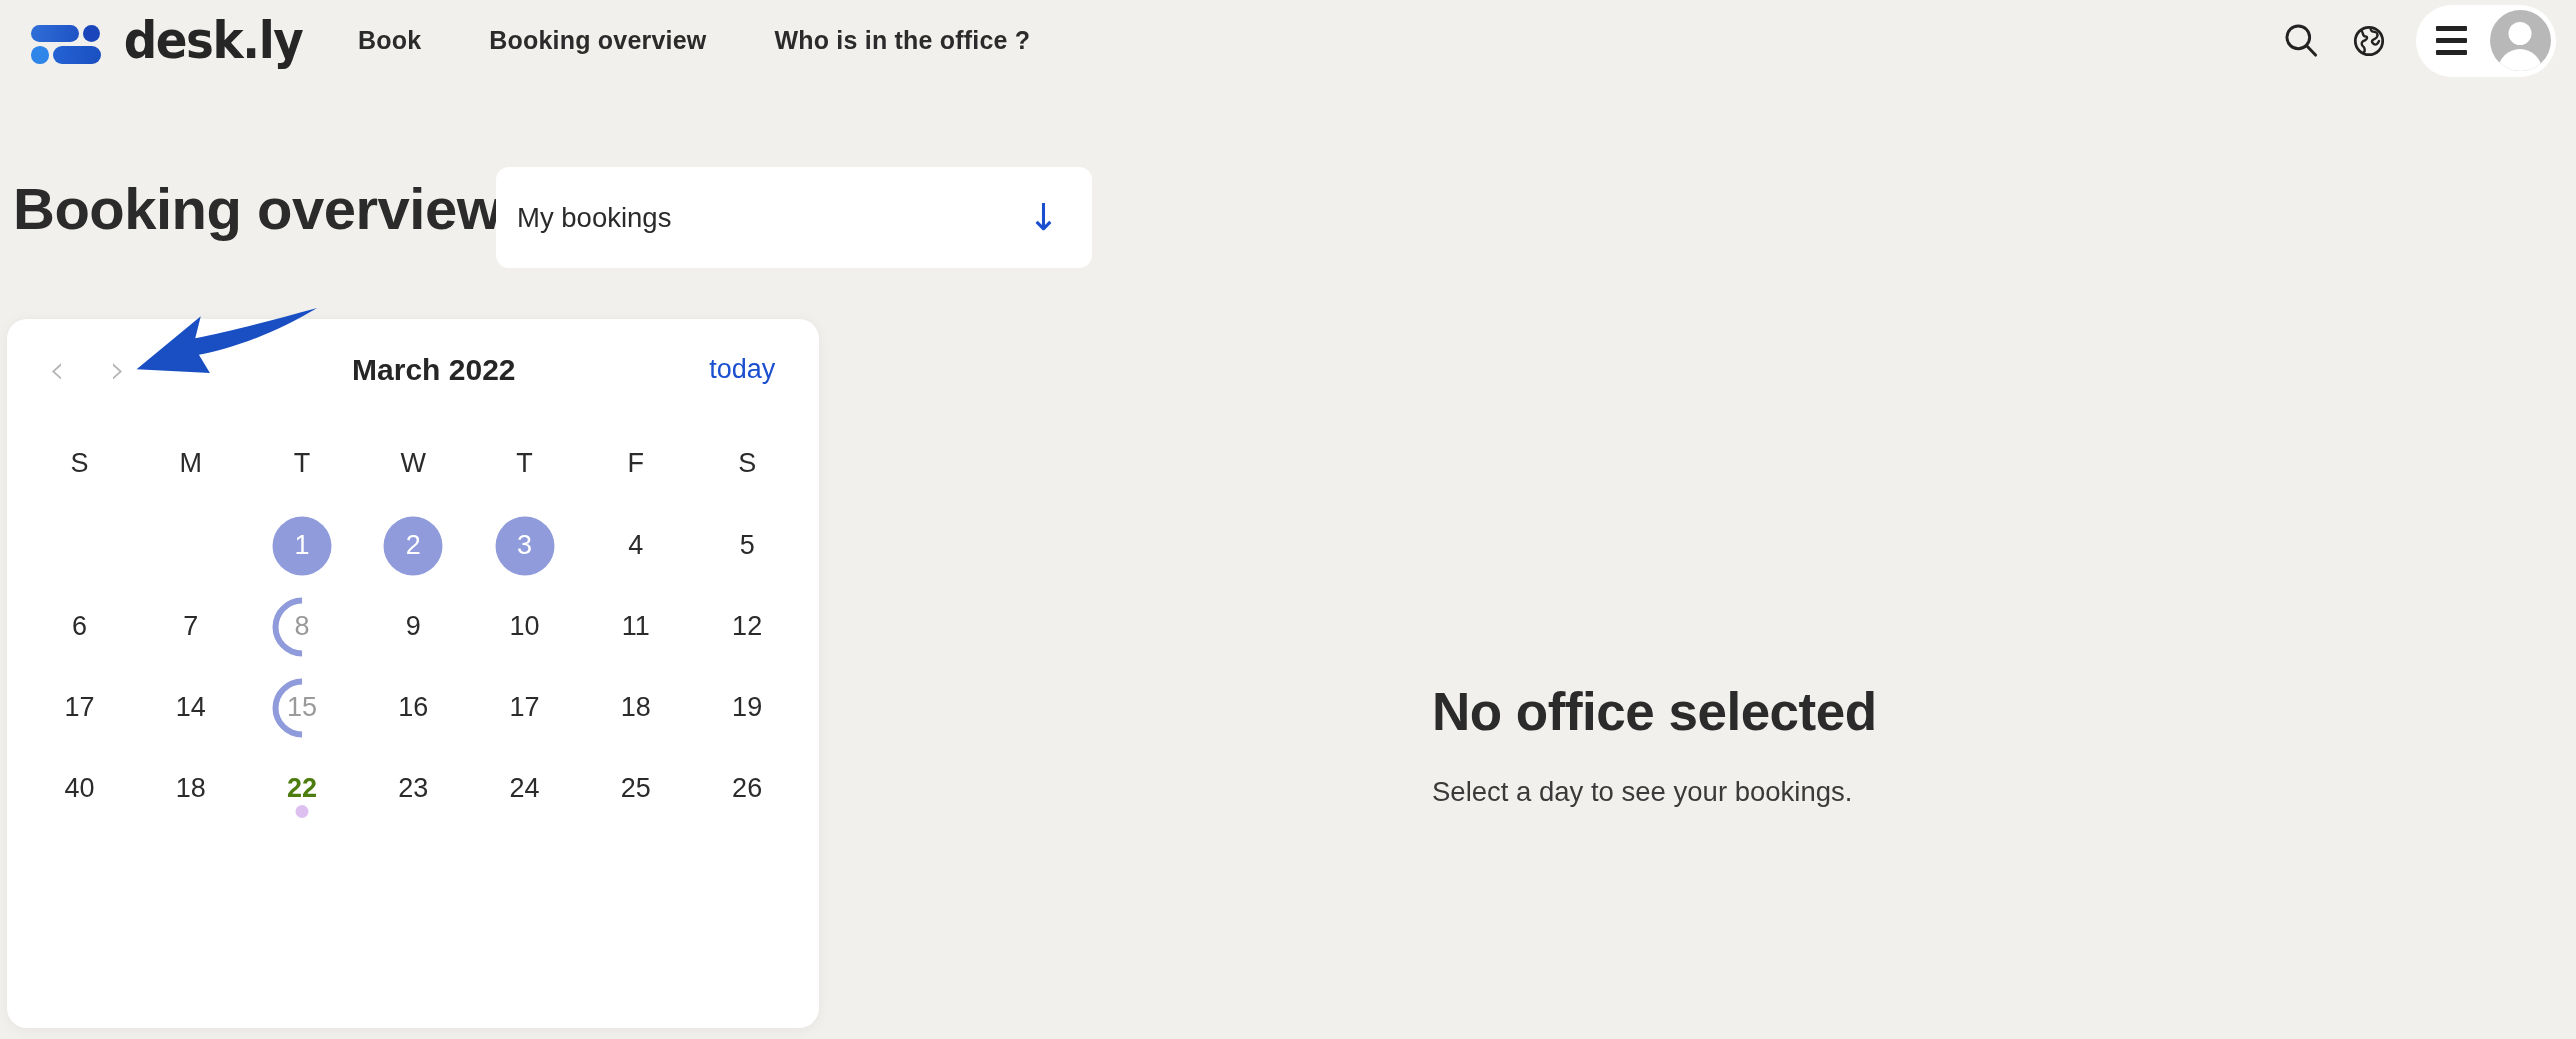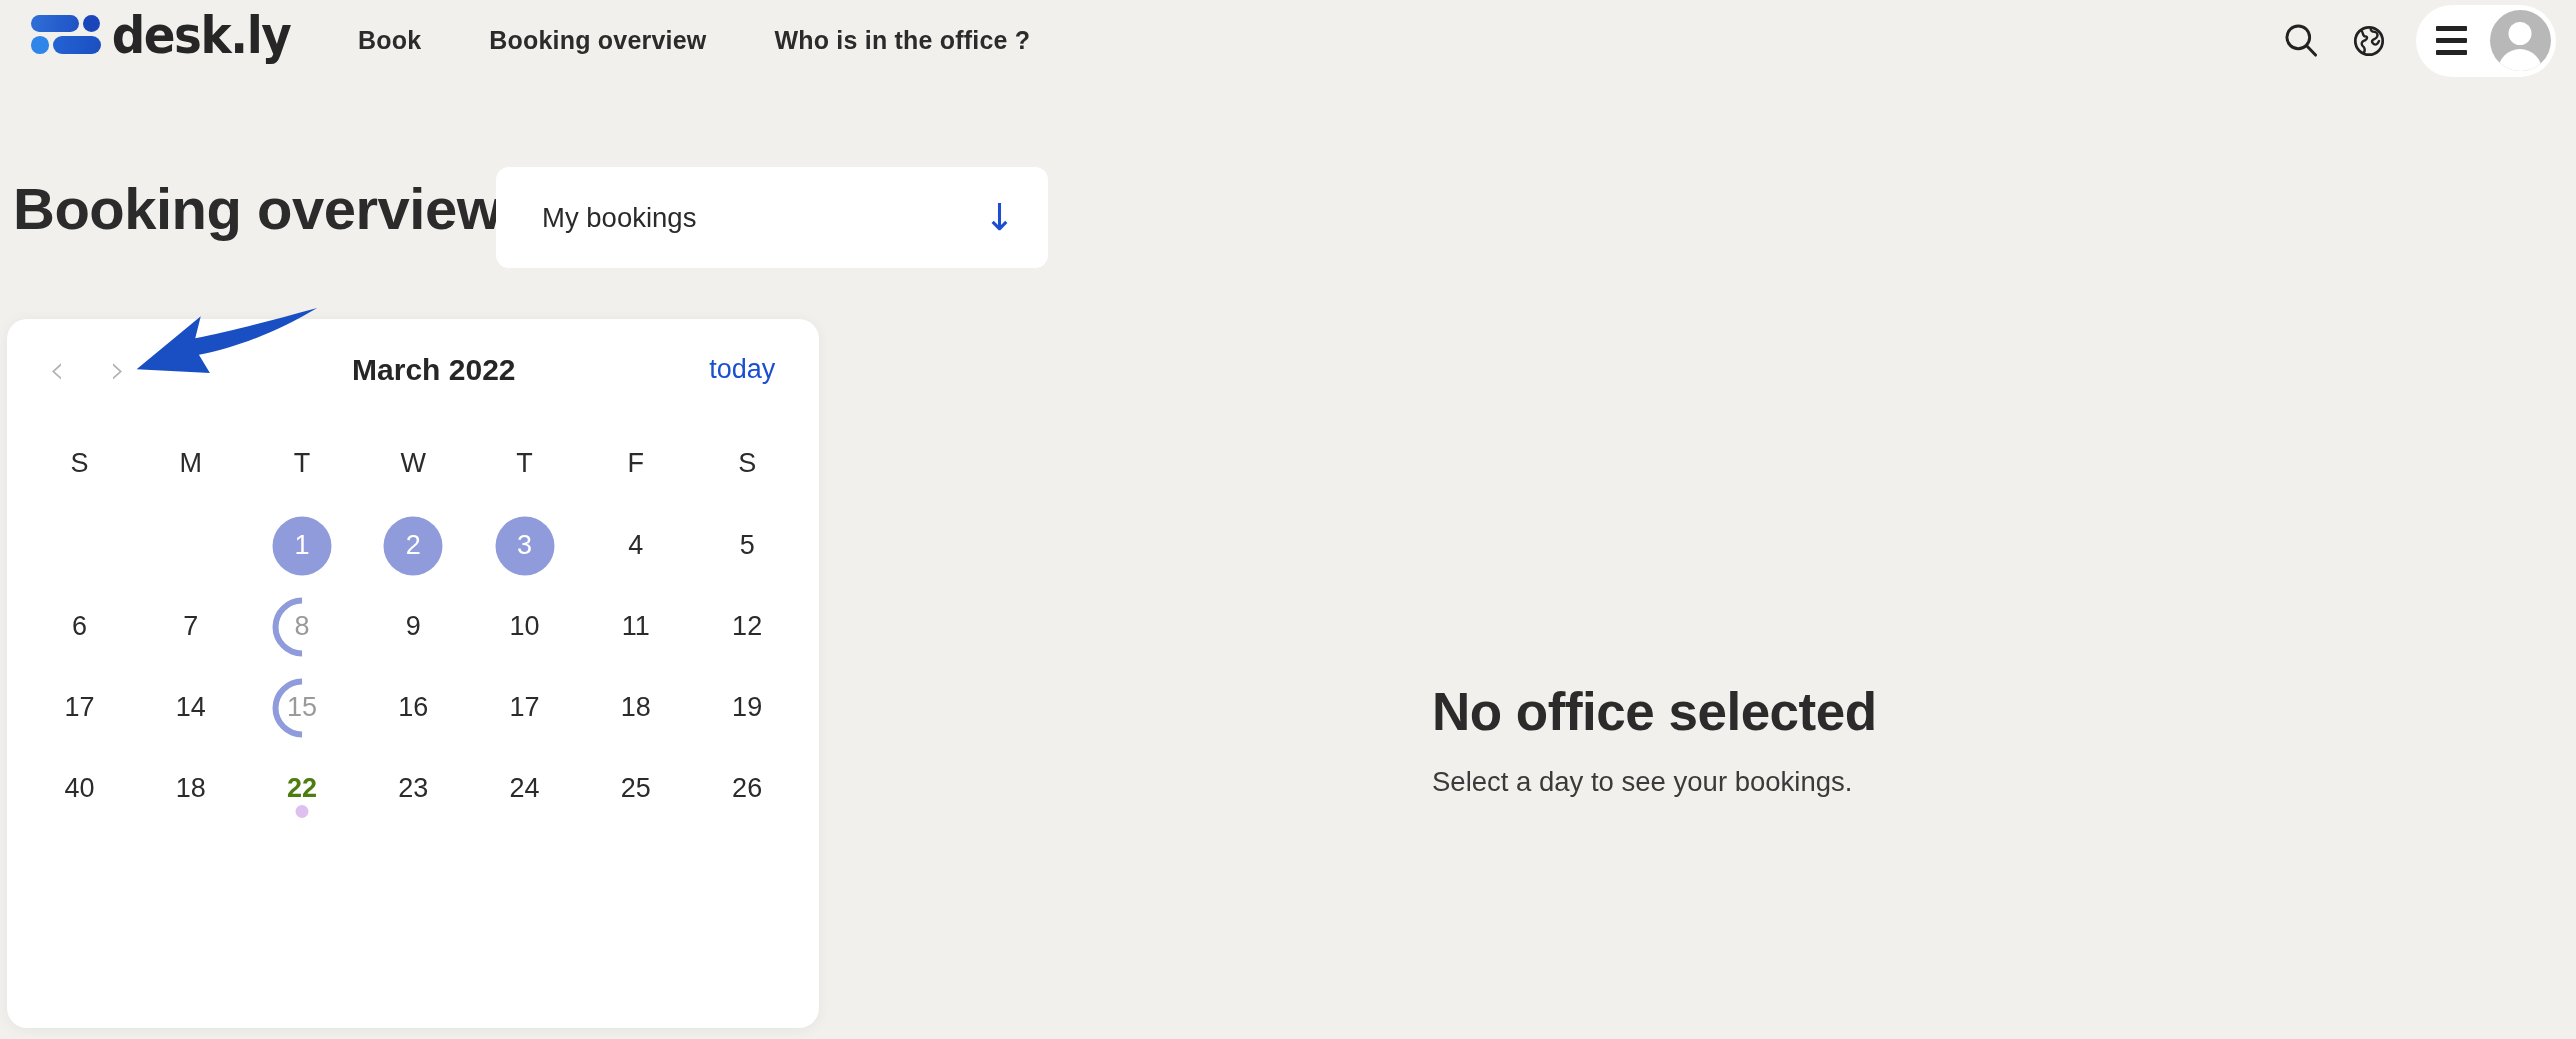--- a/index.html
+++ b/index.html
@@ -18,21 +18,23 @@
     width: 2576px;
     height: 81px;
     display: flex;
     align-items: center;
   }
   .logo-wrap {
     position: absolute;
     left: 27.5px;
     top: 9.2px;
     display: flex;
+    align-items: center;
     height: 62px;
+    gap: 12px;
   }
   .logo-mark {
     position: relative;
     width: 75px;
     height: 42px;
     margin-right: 9.2px;
   }
   .logo-mark .pill-a {
     position: absolute; left: 3.7px; top: 5.5px;
     width: 48px; height: 17.4px; border-radius: 9.2px;
@@ -145,27 +147,27 @@
     left: 13px; top: 13px;
     font-size: 58px;
     font-weight: 700;
     color: #2b2b2b;
     letter-spacing: -0.5px;
     line-height: 1;
   }
   .dropdown {
     position: absolute;
     left: 496px; top: 0;
-    width: 552px; height: 101px;
+    width: 596px; height: 101px;
     background: #ffffff;
     border-radius: 13px;
     display: flex;
     align-items: center;
     justify-content: space-between;
-    padding: 0 33px 0 46px;
+    padding: 0 33px 0 21px;
     cursor: pointer;
   }
   .dropdown-label {
     font-size: 27.5px;
     color: #2a2a2a;
   }
   .dropdown-arrow {
     font-size: 37px;
     color: #1b4fd0;
     line-height: 1;
@@ -299,21 +301,21 @@
   }
   .empty-title {
     font-size: 53px;
     font-weight: 700;
     color: #2b2b2b;
     letter-spacing: -0.5px;
     line-height: 1.05;
     white-space: nowrap;
   }
   .empty-sub {
-    margin-top: 26px;
+    margin-top: 36px;
     font-size: 27.5px;
     color: #3a3a3a;
     white-space: nowrap;
   }
 
   
   .annot-arrow {
     position: absolute;
     left: 129px; top: 285px;
     width: 193px; height: 110px;

